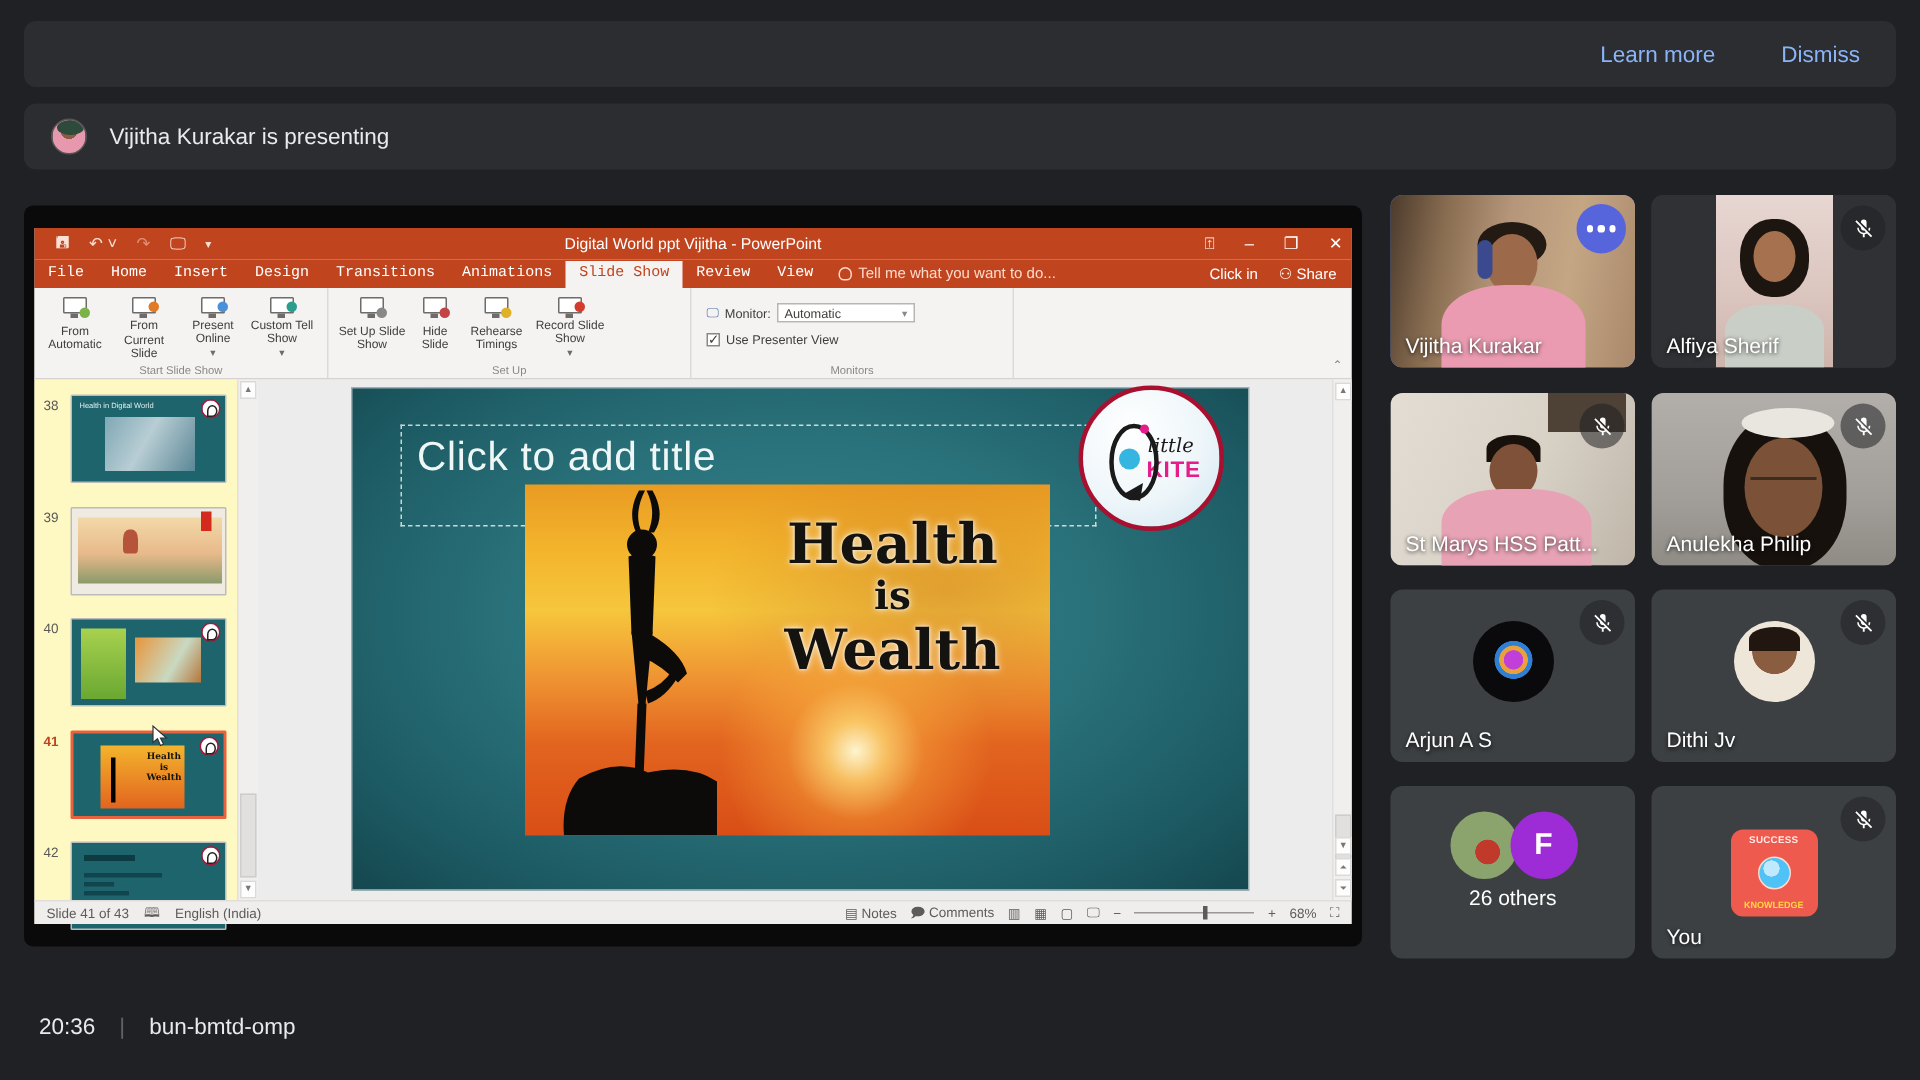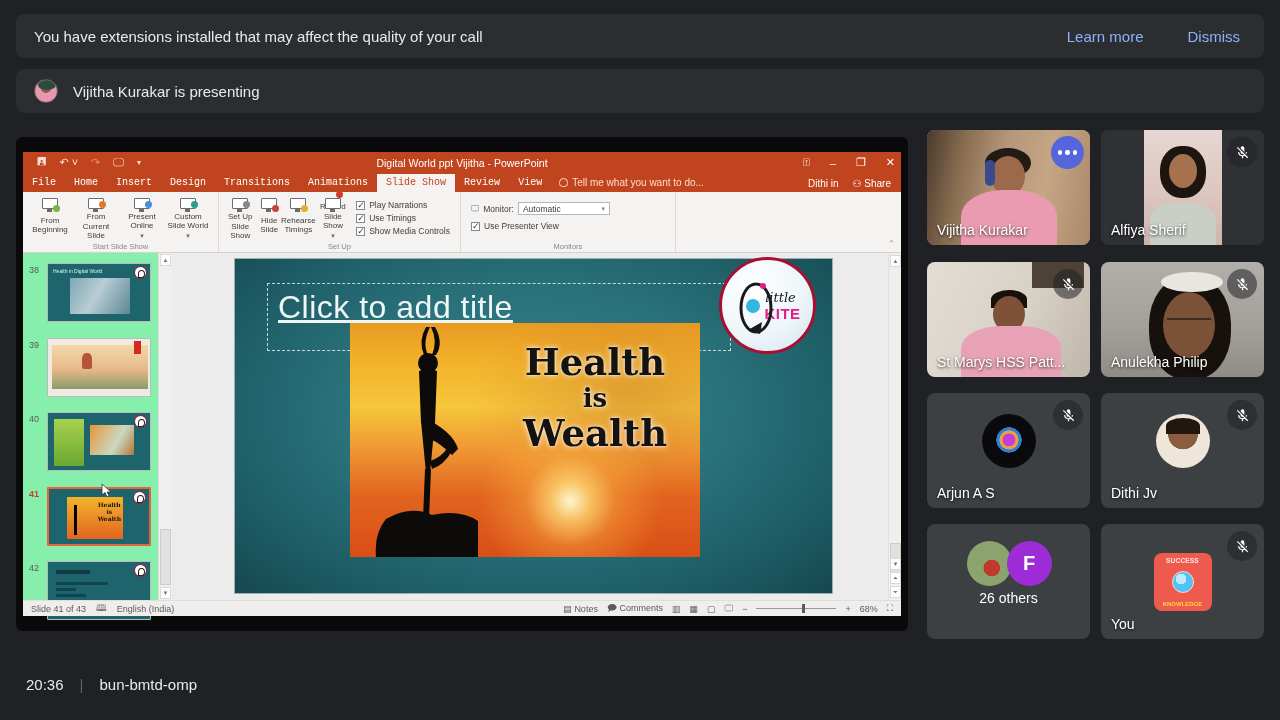--- a/index.html
+++ b/index.html
@@ -56,21 +56,21 @@
   .cbrow { display:flex; align-items:center; gap:4px; white-space:nowrap; }
   .cbox { width:9px; height:9px; border:1px solid #8a8886; background:#fff; position:relative; flex:none;}
   .cbox:after { content:"✓"; position:absolute; left:0px; top:-2px; font-size:9px; color:#3f3d3b; }
   .monrow { display:flex; align-items:center; gap:4px; white-space:nowrap; }
   .monval { width:92px; height:13px; border:1px solid #b8b5b2; background:#fff; font-size:8.5px;
     display:flex; align-items:center; padding:0 4px; justify-content:space-between; }
   .collapse-chev { position:absolute; right:6px; bottom:4px; font-size:8px; color:#8a8886; }
 
   
   #ppt-content { position:absolute; left:0; top:101px; width:100%; height:347px; display:flex; }
-  #thumb-panel { width:135px; height:100%; background:#86efac; position:relative; }
+  #thumb-panel { width:135px; height:100%; background:#fef9c3; position:relative; }
   .thumb { position:absolute; left:24px; width:104px; height:59px; background:#1e646c; border:1px solid #bbb;
     border-radius:1px; overflow:hidden; }
   .thumb.sel { border:2px solid #e8623d; }
   .tnum { position:absolute; left:6px; font-size:9px; color:#5a5856; }
   .tnum.sel { color:#c0451f;font-weight:bold; }
   .tlogo { position:absolute; right:3px; top:2px; width:13px; height:13px; border-radius:50%;
     background:radial-gradient(circle,#fff 55%,#cfe6ee 100%); border:1px solid #a41b38; }
   .tlogo:after{content:"";position:absolute;left:3px;top:3px;width:5px;height:6px;border:1px solid #222;border-radius:50% 50% 50% 0;}
   #panel-scroll { width:14px; height:100%; background:#f0efee; border-left:1px solid #e2e0de; position:relative; }
   .scr-btn { position:absolute; left:1px; width:11px; height:12px; background:#fdfdfd; border:1px solid #dcdad8;
@@ -78,21 +78,21 @@
   .scr-thumb { position:absolute; left:1px; width:11px; background:#e2e0de; border:1px solid #cfcdca; }
   #slide-region { flex:1; background:#ececec; position:relative; }
   #v-scroll { position:absolute; right:0; top:0; width:13px; height:100%; background:#f0efee; border-left:1px solid #e2e0de;}
 
   
   #slide { position:absolute; left:63px; top:6px; width:597px; height:334px;
     background:radial-gradient(ellipse at 50% 45%, #35828a 0%, #2a727b 45%, #1d5b64 78%, #15474f 100%);
     box-shadow:0 0 0 1px #9bb0b3; }
   #title-ph { position:absolute; left:32px; top:24px; width:464px; height:68px;
     border:1px dashed rgba(255,255,255,.75); padding:5px 10px; }
-  #title-ph span { font-size:32px; font-weight:400; color:#eef7f6; letter-spacing:.5px;text-decoration:underline; }
+  #title-ph span { font-size:27px; font-weight:400; color:#eef7f6; letter-spacing:.5px; }
   #kite-logo { position:absolute; left:484px; top:-2px; width:97px; height:97px; border-radius:50%;
     background:radial-gradient(circle at 35% 30%, #ffffff 0%, #eef6fa 55%, #cfe4ef 100%);
     border:3px solid #a81030; display:flex; flex-direction:column; align-items:center; justify-content:center; }
   .kite-fish { position:absolute; left:14px; top:18px; }
   .kl1 { font-size:13px; font-style:italic; color:#1a1a1a; margin-left:26px; font-family:"DejaVu Serif",serif; }
   .kl2 { font-size:15px; font-weight:bold; color:#e61c8a; margin-left:30px; letter-spacing:.5px; }
   #poster { position:absolute; left:115px; top:64px; width:350px; height:234px; overflow:hidden;
     background:
       radial-gradient(circle at 63% 76%, rgba(255,252,215,.95) 0%, rgba(255,224,120,.75) 7%, rgba(255,190,70,.35) 16%, rgba(255,190,70,0) 32%),
       radial-gradient(ellipse at 80% 30%, rgba(200,120,40,.45) 0%, rgba(200,120,40,0) 40%),
@@ -167,21 +167,20 @@
 
   
   #bottom-bar { position:absolute; left:0; bottom:0; width:100%; height:68px; color:#e8eaed; }
   #meet-info { position:absolute; left:26px; top:24px; font-size:15px; display:flex; gap:16px; align-items:center;}
   #meet-info .sep { color:#5f6368; }
 </style>
 </head>
 <body>
 
 <div id="banner-ext" class="banner">
-  <span>You have extensions installed that may affect the quality of your call</span>
   <span class="spacer"></span>
   <span class="banner-link">Learn more</span>
   <span class="banner-link">Dismiss</span>
 </div>
 
 <div id="banner-present" class="banner">
   <span class="mini-avatar"></span>
   <span>Vijitha Kurakar is presenting</span>
 </div>
 
@@ -213,54 +212,54 @@
       <span class="ppt-tab">Transitions</span>
       <span class="ppt-tab">Animations</span>
       <span class="ppt-tab active">Slide Show</span>
       <span class="ppt-tab">Review</span>
       <span class="ppt-tab">View</span>
       <span class="tellme">
         <span class="bulb"></span>
         <span>Tell me what you want to do...</span>
       </span>
       <span class="tabs-right">
-        <span>Dithi in</span>
+        <span>Click in</span>
         <span>⚇ <span>Share</span></span>
       </span>
     </div>
 
     <div id="ppt-ribbon">
       <div class="rgroup" style="width:196px">
         <div class="rbtn">
           <span class="ricon">
               <span class="mon"></span>
               <span class="badge-dot" style="background:#7bb34a"></span>
             </span>
-          <span>From Beginning</span>
+          <span>From Automatic</span>
         </div>
         <div class="rbtn">
           <span class="ricon">
               <span class="mon"></span>
               <span class="badge-dot" style="background:#e07a28"></span>
             </span>
           <span>From Current Slide</span>
         </div>
         <div class="rbtn caret">
           <span class="ricon">
               <span class="mon"></span>
               <span class="badge-dot" style="background:#4a90d9"></span>
             </span>
           <span>Present Online</span>
         </div>
         <div class="rbtn caret">
           <span class="ricon">
               <span class="mon"></span>
               <span class="badge-dot" style="background:#2a9d8f"></span>
             </span>
-          <span>Custom Slide World</span>
+          <span>Custom Tell Show</span>
         </div>
         <span class="glabel">Start Slide Show</span>
       </div>
 
       <div class="rgroup" style="width:242px">
         <div class="rbtn" style="width:50px">
           <span class="ricon">
               <span class="mon"></span>
               <span class="badge-dot" style="background:#8a8886"></span>
             </span>
@@ -279,34 +278,20 @@
               <span class="badge-dot" style="background:#e0b128"></span>
             </span>
           <span>Rehearse Timings</span>
         </div>
         <div class="rbtn caret" style="width:50px">
           <span class="ricon">
               <span class="mon"></span>
               <span class="badge-dot" style="background:#d23b2e"></span>
             </span>
           <span>Record Slide Show</span>
-        </div>
-        <div class="cbcol">
-          <span class="cbrow">
-              <span class="cbox"></span>
-              <span>Play Narrations</span>
-            </span>
-          <span class="cbrow">
-              <span class="cbox"></span>
-              <span>Use Timings</span>
-            </span>
-          <span class="cbrow">
-              <span class="cbox"></span>
-              <span>Show Media Controls</span>
-            </span>
         </div>
         <span class="glabel">Set Up</span>
       </div>
 
       <div class="rgroup" style="width:215px">
         <div class="cbcol" style="gap:6px; padding-top:7px;">
           <span class="monrow">
             <span style="color:#4a6fa5">🖵</span>
             <span>Monitor:</span>
             <span class="monval">

